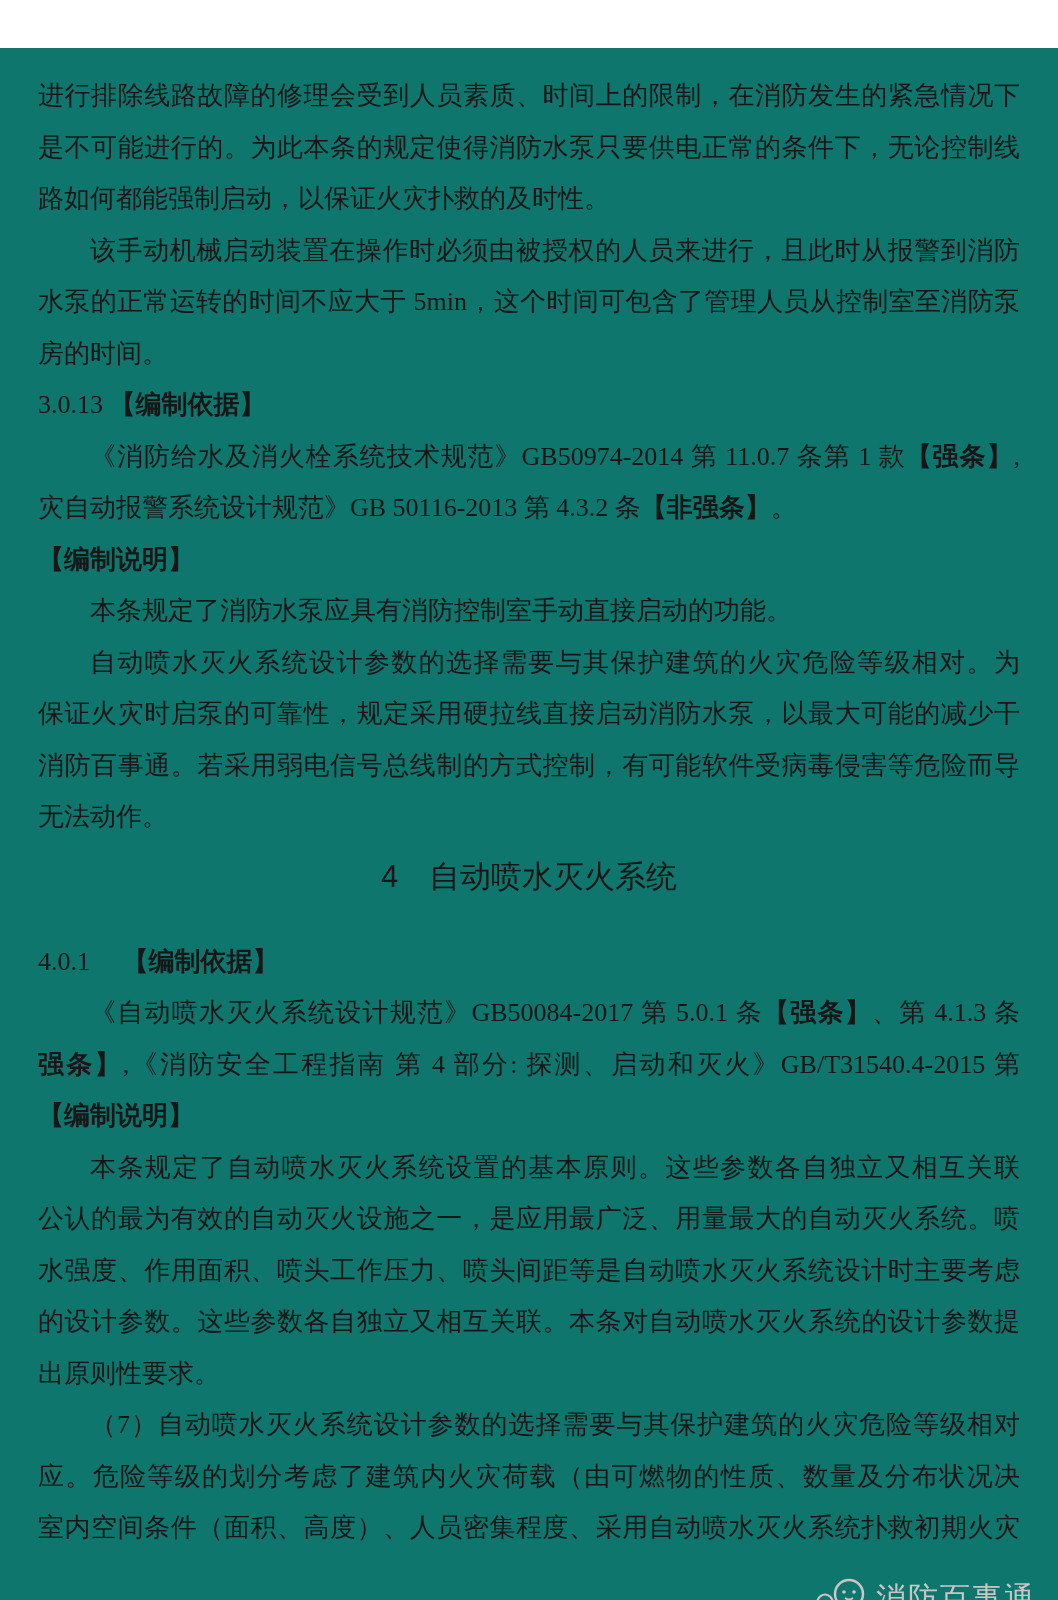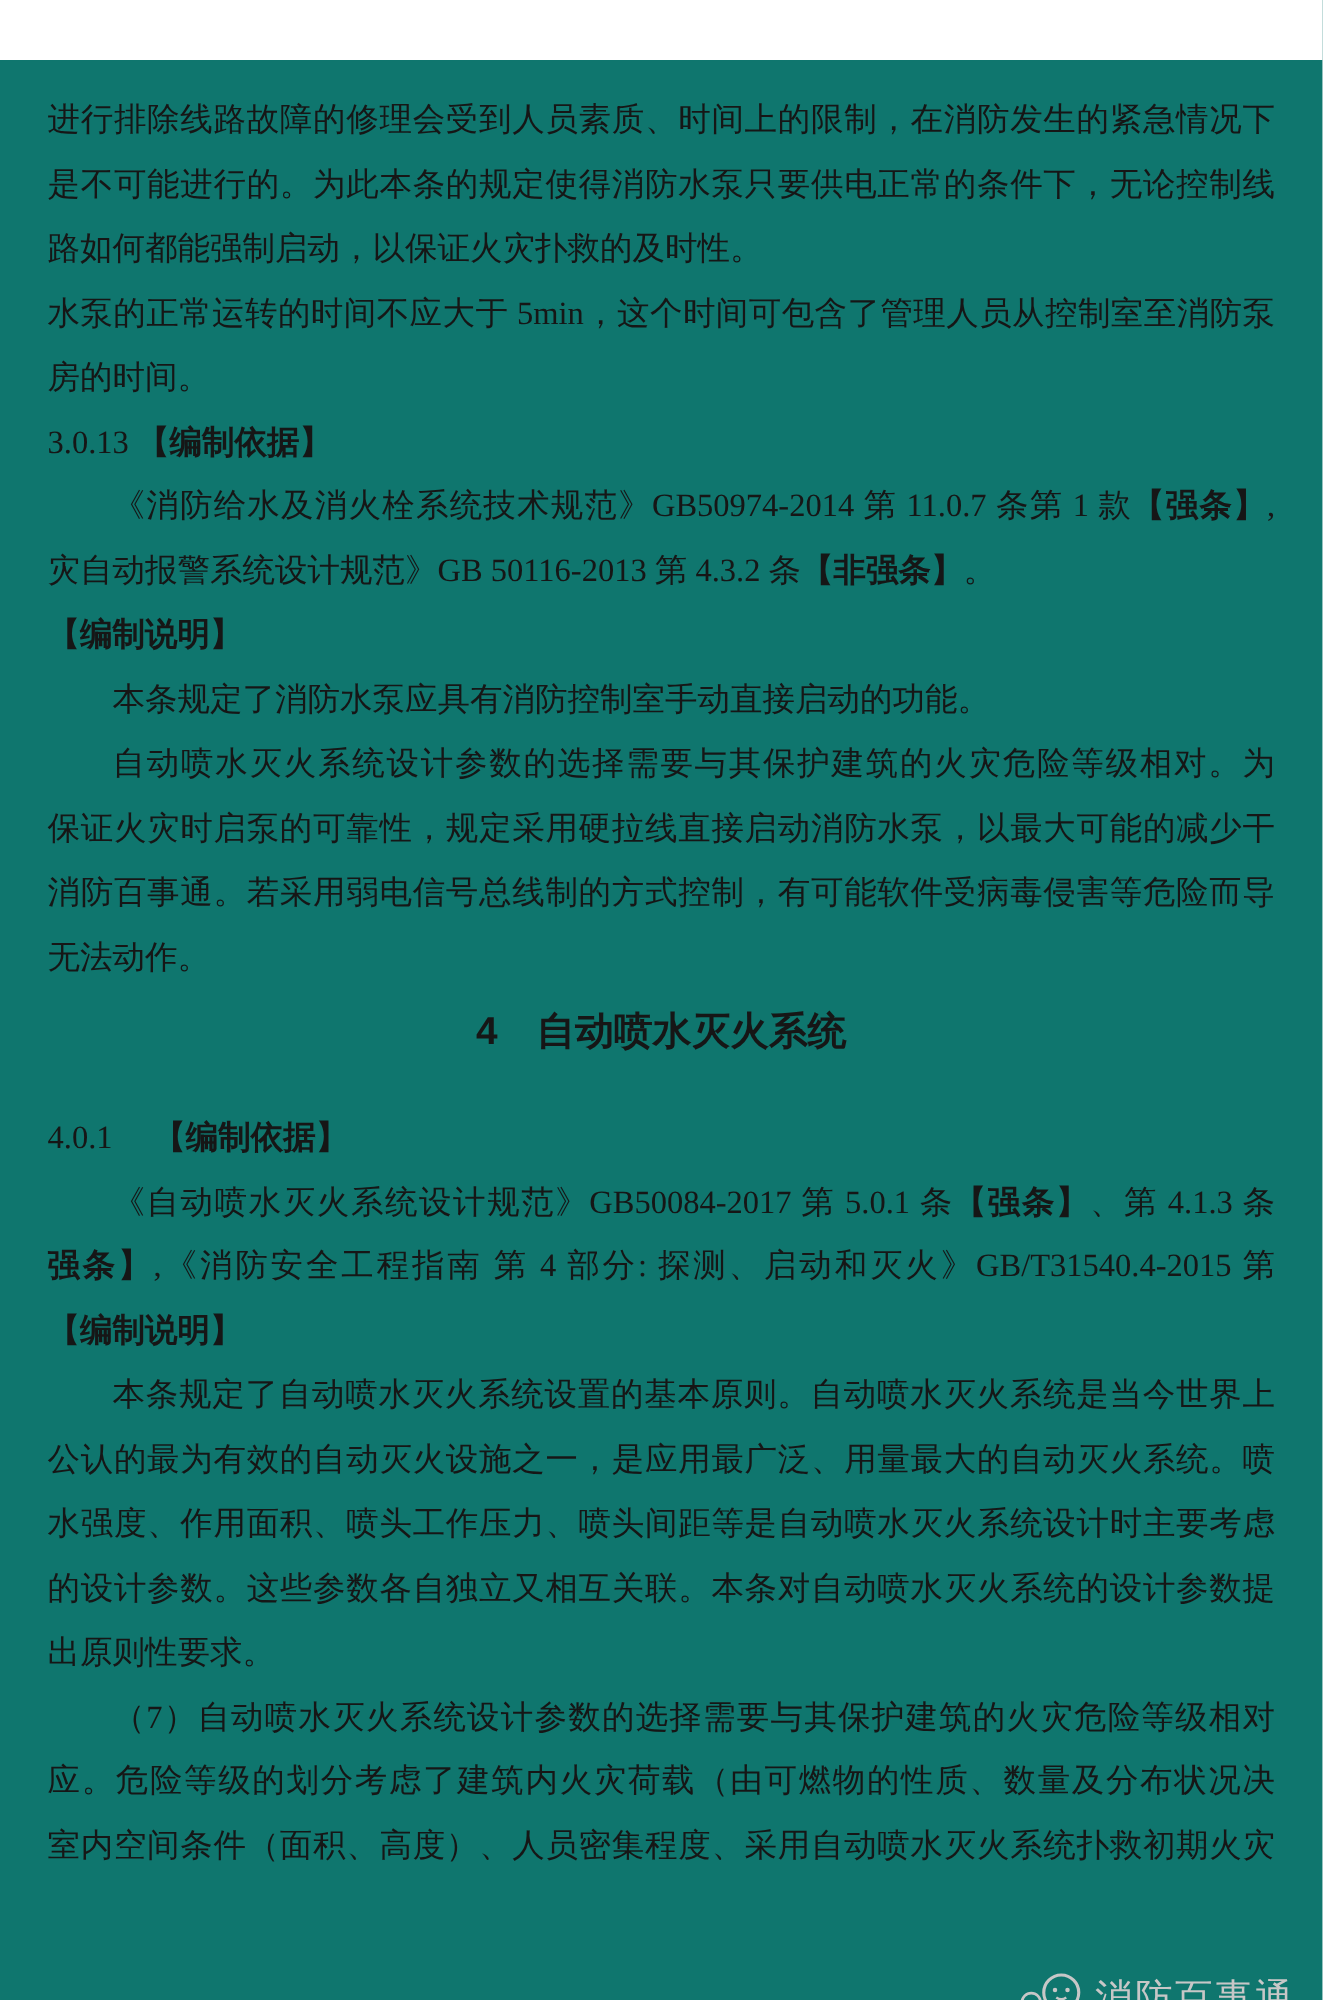--- a/index.html
+++ b/index.html
@@ -18,21 +18,21 @@
   }
   .line {
     height:51.5px; line-height:51.5px;
     font-size:26px;
     overflow:hidden;
   }
   .line.justify { text-align:justify; text-align-last:justify; }
   .line.indent { text-indent:2em; }
   .line.heading {
     height:68px; line-height:68px;
-    font-size:31px; font-weight:bold;
+    font-size:31px; font-weight:normal;
     text-align:center;
     margin-bottom:25px;
     font-family:"Liberation Sans","DejaVu Sans",sans-serif;
   }
   .bold {
     font-weight:bold;
     font-family:"Liberation Sans","DejaVu Sans",sans-serif;
   }
   .footer {
     position:absolute; left:0; right:0; top:1558px;
@@ -50,37 +50,38 @@
 </style>
 </head>
 <body>
 
 <div class="page">
 
   <div class="content">
       <div class="line justify"><span>进行排除线路故障的修理会受到人员素质、时间上的限制，在消防发生的紧急情况下</span></div>
       <div class="line justify"><span>是不可能进行的。为此本条的规定使得消防水泵只要供电正常的条件下，无论控制线</span></div>
       <div class="line"><span>路如何都能强制启动，以保证火灾扑救的及时性。</span></div>
+      <div class="line indent justify"><span>该手动机械启动装置在操作时必须由被授权的人员来进行，且此时从报警到消防</span></div>
       <div class="line justify"><span>水泵的正常运转的时间不应大于 5min，这个时间可包含了管理人员从控制室至消防泵</span></div>
       <div class="line"><span>房的时间。</span></div>
       <div class="line"><span>3.0.13 </span><span class="bold">【编制依据】</span></div>
       <div class="line indent justify"><span>《消防给水及消火栓系统技术规范》GB50974-2014 第 11.0.7 条第 1 款</span><span class="bold">【强条】</span><span>,《火</span></div>
       <div class="line"><span>灾自动报警系统设计规范》GB 50116-2013 第 4.3.2 条</span><span class="bold">【非强条】</span><span>。</span></div>
       <div class="line"><span class="bold">【编制说明】</span></div>
       <div class="line indent"><span>本条规定了消防水泵应具有消防控制室手动直接启动的功能。</span></div>
       <div class="line indent justify"><span>自动喷水灭火系统设计参数的选择需要与其保护建筑的火灾危险等级相对。为</span></div>
       <div class="line justify"><span>保证火灾时启泵的可靠性，规定采用硬拉线直接启动消防水泵，以最大可能的减少干</span></div>
       <div class="line justify"><span>消防百事通。若采用弱电信号总线制的方式控制，有可能软件受病毒侵害等危险而导致</span></div>
       <div class="line"><span>无法动作。</span></div>
       <div class="line heading"><span>4　自动喷水灭火系统</span></div>
       <div class="line"><span>4.0.1　 </span><span class="bold">【编制依据】</span></div>
       <div class="line indent justify"><span>《自动喷水灭火系统设计规范》GB50084-2017 第 5.0.1 条</span><span class="bold">【强条】</span><span>、第 4.1.3 条</span></div>
       <div class="line justify"><span class="bold">强条】</span><span>,《消防安全工程指南 第 4 部分: 探测、启动和灭火》GB/T31540.4-2015 第 6.3.2.2</span></div>
       <div class="line"><span class="bold">【编制说明】</span></div>
-      <div class="line indent justify"><span>本条规定了自动喷水灭火系统设置的基本原则。自动喷水灭火系统是当今世界上</span></div>
+      <div class="line indent justify"><span>本条规定了自动喷水灭火系统设置的基本原则。这些参数各自独立又相互关联</span></div>
       <div class="line justify"><span>公认的最为有效的自动灭火设施之一，是应用最广泛、用量最大的自动灭火系统。喷</span></div>
       <div class="line justify"><span>水强度、作用面积、喷头工作压力、喷头间距等是自动喷水灭火系统设计时主要考虑</span></div>
       <div class="line justify"><span>的设计参数。这些参数各自独立又相互关联。本条对自动喷水灭火系统的设计参数提</span></div>
       <div class="line"><span>出原则性要求。</span></div>
       <div class="line indent justify"><span>（7）自动喷水灭火系统设计参数的选择需要与其保护建筑的火灾危险等级相对</span></div>
       <div class="line justify"><span>应。危险等级的划分考虑了建筑内火灾荷载（由可燃物的性质、数量及分布状况决定）、</span></div>
       <div class="line justify"><span>室内空间条件（面积、高度）、人员密集程度、采用自动喷水灭火系统扑救初期火灾</span></div>
     </div>
 
   <div class="watermark" style="color: rgb(199, 199, 199); align-items: center;">

